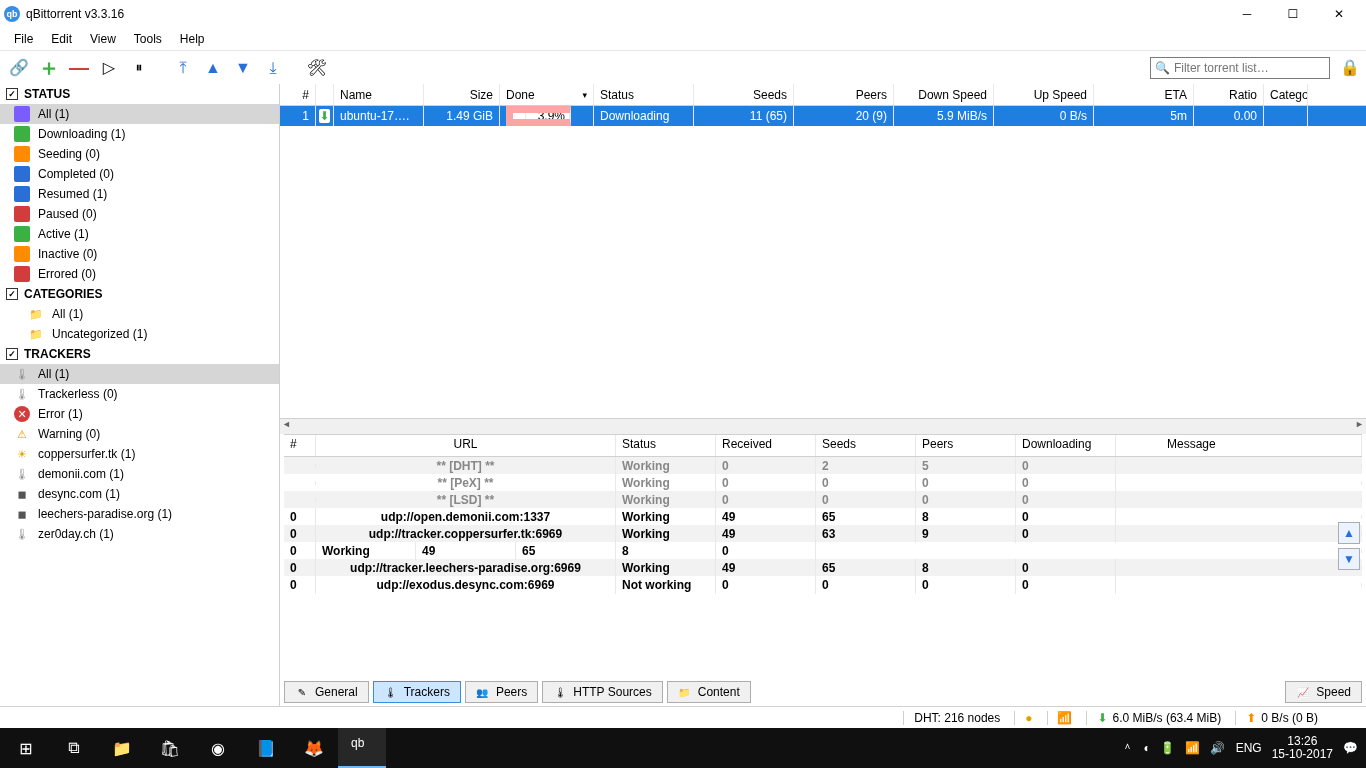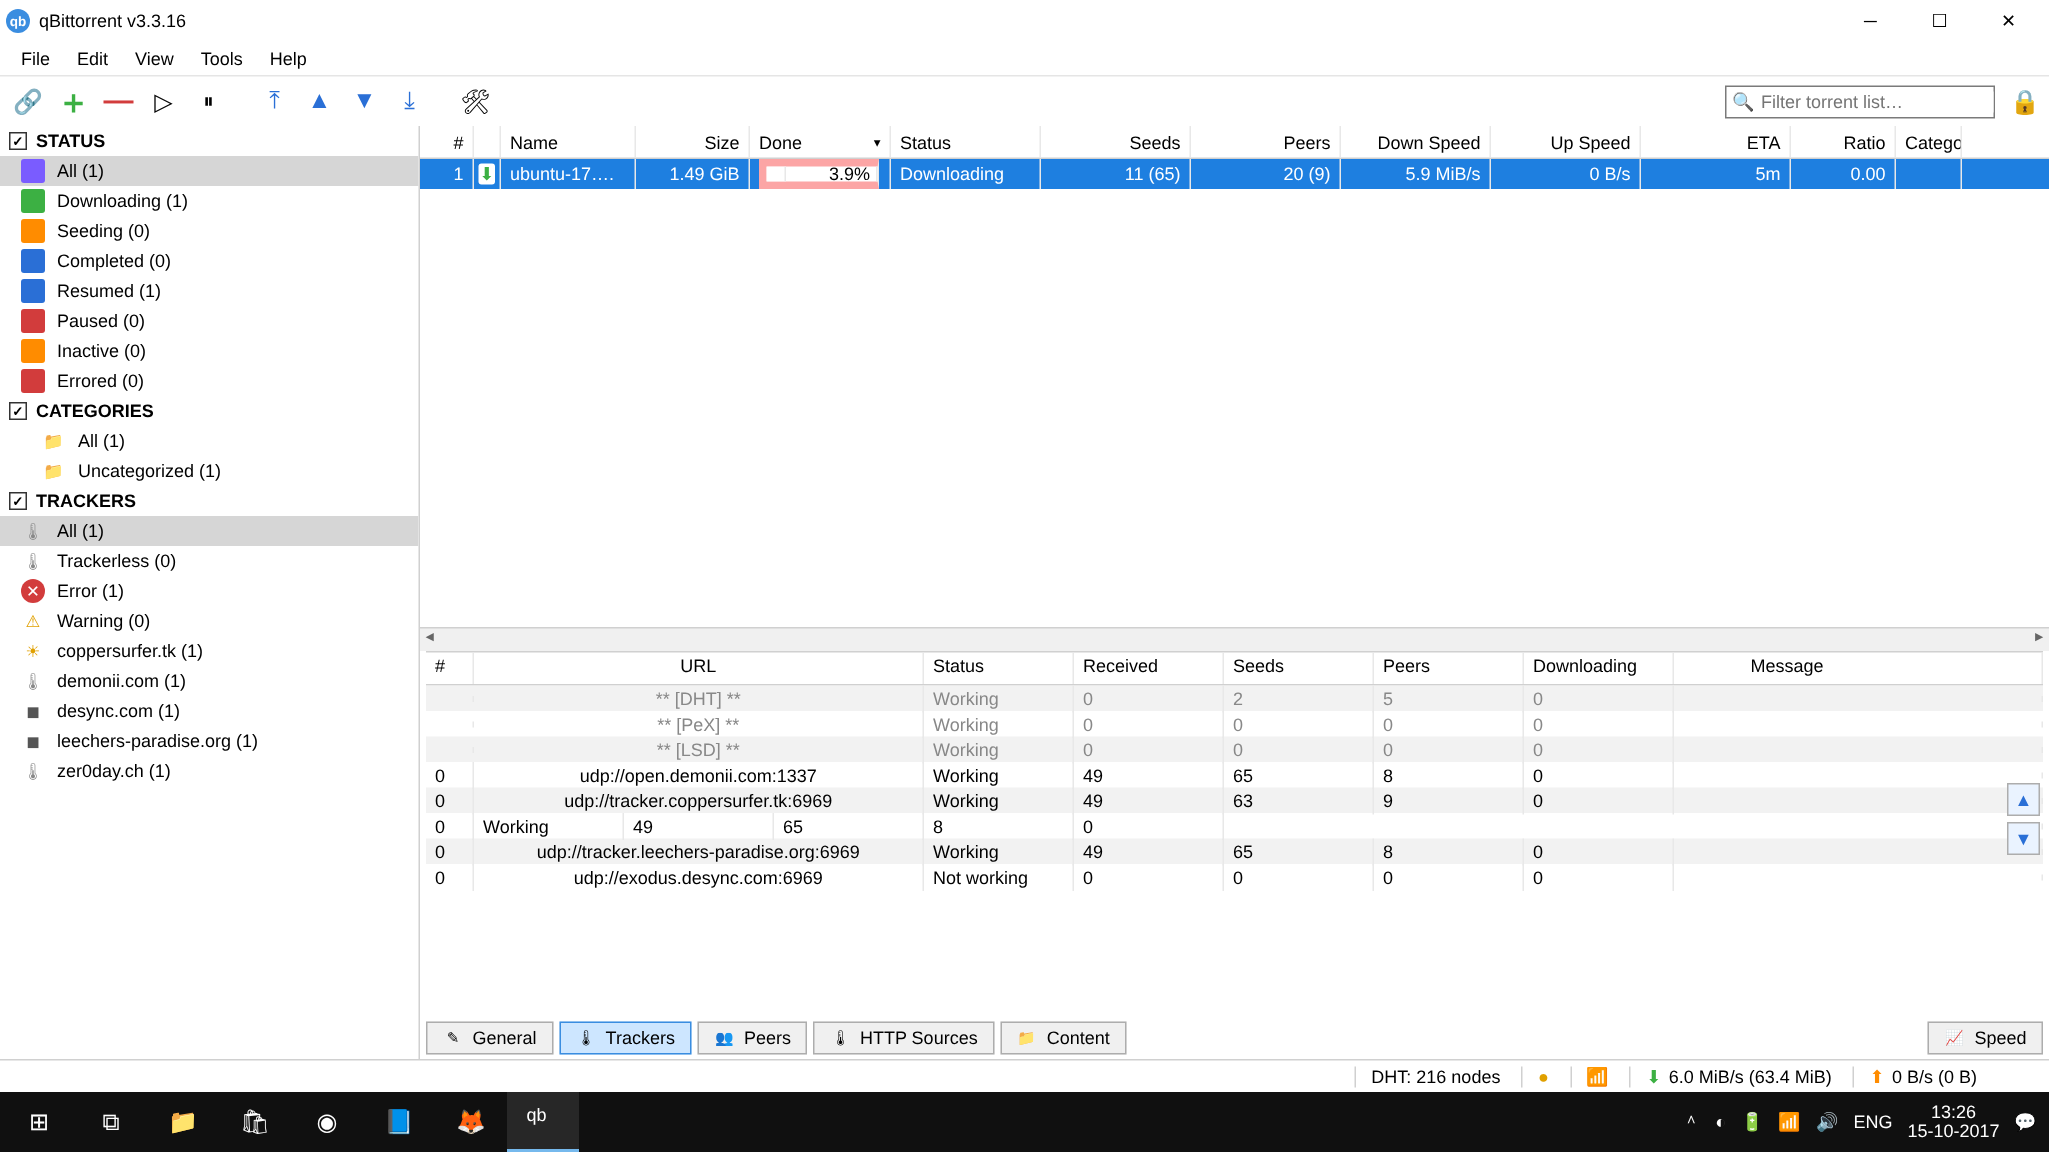--- a/index.html
+++ b/index.html
@@ -24,32 +24,32 @@
 .side-item { display:flex; align-items:center; gap:8px; padding:2px 6px 2px 14px; }
 .side-item.sel { background:#d6d6d6; }
 .sic { width:16px; height:16px; display:inline-flex; align-items:center; justify-content:center; font-size:11px; border-radius:2px;}
 .main { flex:1; display:flex; flex-direction:column; min-width:0;}
 .grid-head { display:flex; background:#fff; border-bottom:1px solid #d0d0d0; height:22px; align-items:center; }
 .grid-head div, .grid-row div { padding:0 6px; overflow:hidden; white-space:nowrap; text-overflow:ellipsis; border-right:1px solid #e8e8e8; height:100%; display:flex; align-items:center;}
 .grid-head div { color:#000; position:relative;}
 .grid-row { display:flex; height:20px; align-items:center; }
 .grid-row.sel { background:#1e7fe0; color:#fff; }
 .c-num{width:36px;justify-content:flex-end;} .c-ico{width:18px;padding:0;justify-content:center;} .c-name{width:90px;} .c-size{width:76px;justify-content:flex-end;} .c-done{width:94px;} .c-stat{width:100px;} .c-seed{width:100px;justify-content:flex-end;} .c-peer{width:100px;justify-content:flex-end;} .c-dsp{width:100px;justify-content:flex-end;} .c-usp{width:100px;justify-content:flex-end;} .c-eta{width:100px;justify-content:flex-end;} .c-ratio{width:70px;justify-content:flex-end;} .c-cat{width:44px;}
-.progbar { width:80px; height:14px; background:#fff; position:relative; border:5px solid #fca5a5; }
+.progbar { width:65px; height:14px; background:#fff; position:relative; border:7px solid #fca5a5; }
 .progbar .fill { position:absolute; left:0; top:0; bottom:0; background:#fff; }
 .progbar .txt { position:absolute; inset:0; display:flex; align-items:center; justify-content:flex-end; padding-right:4px; color:#000; }
 .torrent-area { flex:1; overflow:auto; position:relative; }
 .hscroll { height:16px; background:#f0f0f0; border-top:1px solid #d0d0d0; position:relative;}
 .hscroll::before{content:"◄"; position:absolute; left:2px; font-size:9px; color:#666;}
 .hscroll::after{content:"►"; position:absolute; right:2px; font-size:9px; color:#666;}
 .bottom-pane { border-top:1px solid #d0d0d0; height:272px; display:flex; flex-direction:column; margin:0 4px;}
 .tracker-head { display:flex; height:22px; border-bottom:1px solid #d0d0d0;}
 .tracker-head div, .tracker-row div { padding:2px 6px; border-right:1px solid #e8e8e8; overflow:hidden; white-space:nowrap;}
 .t-num{width:32px;} .t-url{width:300px;text-align:center;} .t-stat{width:100px;} .t-recv{width:100px;} .t-seed{width:100px;} .t-peer{width:100px;} .t-dl{width:100px;} .t-msg{flex:1;margin-left:45px;}
-.tracker-body { flex:1; overflow:auto; }
+.tracker-body { flex:1; overflow:auto;font-weight:bold; }
 .tracker-row { display:flex; height:17px; align-items:center;}
 .tracker-row.alt { background:#f2f2f2; }
 .tracker-row.dim { color:#888; }
 .tabs { height:28px; display:flex; align-items:center; gap:4px; padding:2px 0;}
 .tab { border:1px solid #adadad; background:#f0f0f0; padding:3px 10px; display:flex; align-items:center; gap:6px; }
 .tab.active { background:#cde6ff; border-color:#3a8de0;}
 .tab .tic{width:14px;height:14px;display:inline-flex;align-items:center;justify-content:center;font-size:10px;}
 .statusbar { height:22px; border-top:1px solid #d0d0d0; display:flex; align-items:center; padding:0 8px; gap:14px; font-size:12px; justify-content:flex-end;}
 .statusbar .seg{display:flex;align-items:center;gap:5px; border-left:1px solid #d0d0d0; padding-left:10px;}
 .taskbar { height:40px; background:#101010; display:flex; align-items:center; color:#fff; padding:0 2px;}
@@ -127,20 +127,24 @@
       </div>
       <div class="side-item">
         <span class="sic" style="background:#2a6fd6;"></span>
         <span>Resumed (1)</span>
       </div>
       <div class="side-item">
         <span class="sic" style="background:#d23c3c;"></span>
         <span>Paused (0)</span>
       </div>
       <div class="side-item">
+        <span class="sic" style="background:#3cb043;"></span>
+        <span>Active (1)</span>
+      </div>
+      <div class="side-item">
         <span class="sic" style="background:#ff8c00;"></span>
         <span>Inactive (0)</span>
       </div>
       <div class="side-item">
         <span class="sic" style="background:#d23c3c;"></span>
         <span>Errored (0)</span>
       </div>
       <div class="side-h">
         <span class="chk">✓</span>
         <span>CATEGORIES</span>

